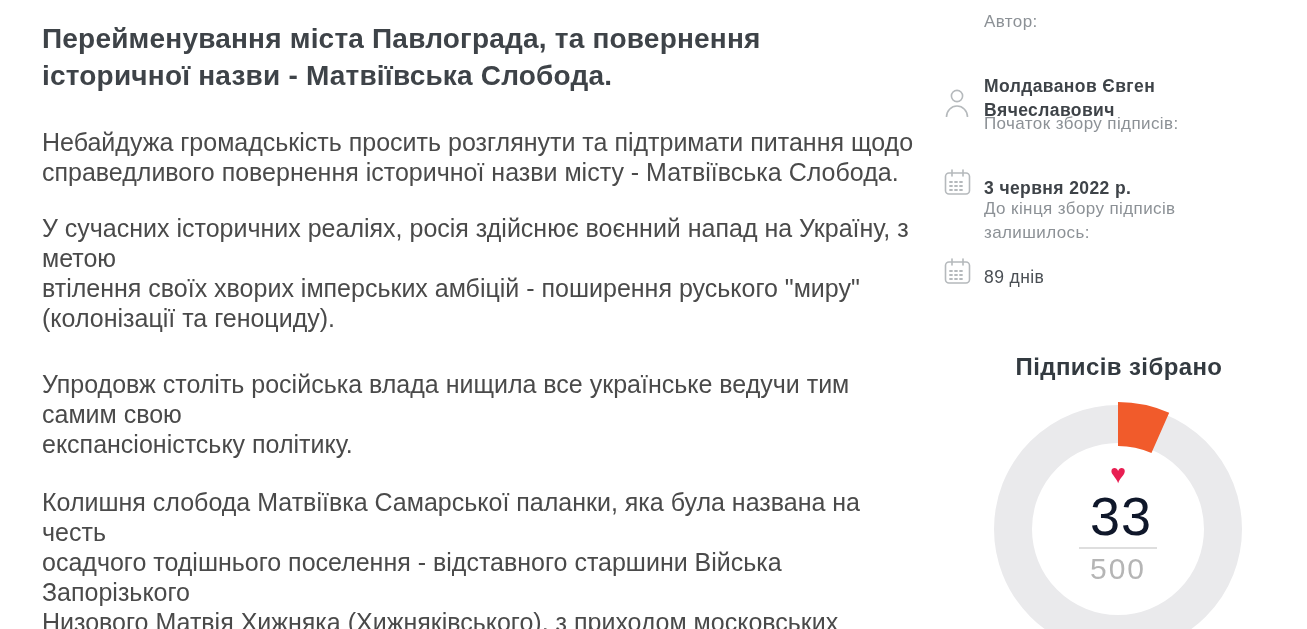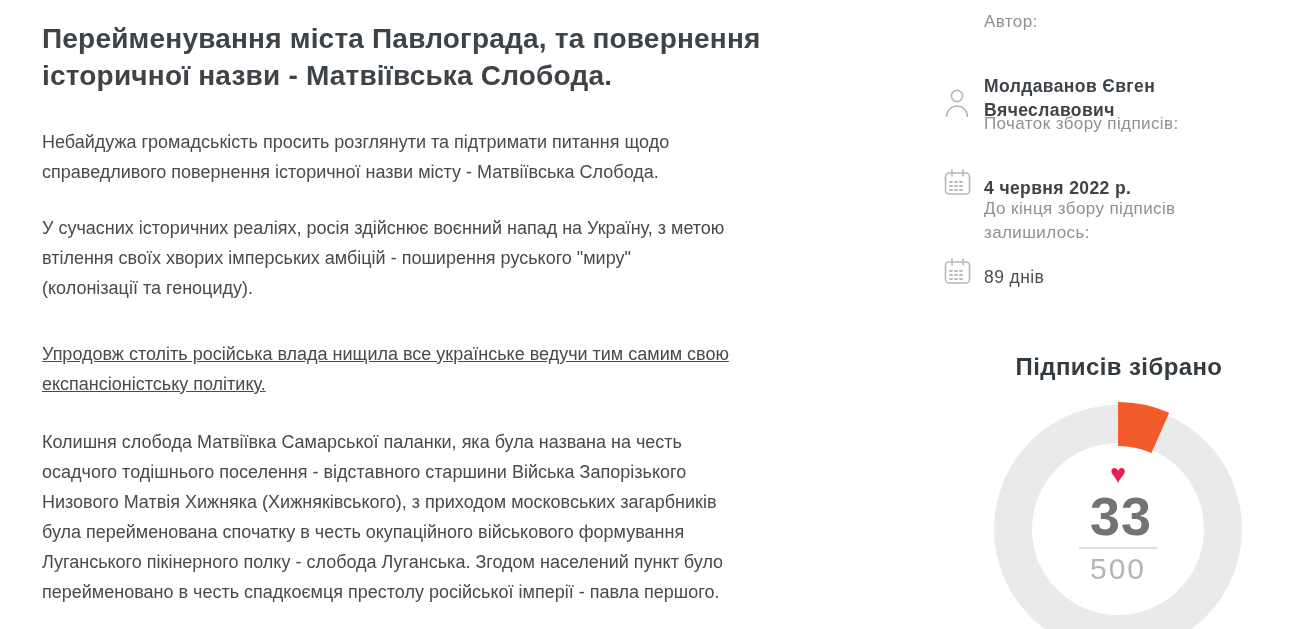--- a/index.html
+++ b/index.html
@@ -20,28 +20,28 @@
   }
   .petition-title {
     font-size: 28px;
     font-weight: bold;
     line-height: 37px;
     color: #3e4348;
     letter-spacing: 0.2px;
     white-space: pre-line;
   }
   .petition-text p {
-    font-size: 18px;
+    font-size: 25px;
     line-height: 30px;
     color: #4a4a4a;
     white-space: pre-line;
   }
   .petition-text p.p1 { margin-top: 33px; }
   .petition-text p.p2 { margin-top: 26px; }
-  .petition-text p.p3 { margin-top: 36px; text-decoration: underline; }
+  .petition-text p.p3 { margin-top: 36px; }
   .petition-text p.p4 { margin-top: 28px; }
 
   
   .sidebar {
     position: absolute;
     left: 944px; top: 0;
     width: 350px;
   }
   .meta-item {
     position: absolute;
@@ -93,22 +93,22 @@
     left: 0; top: 62px;
     width: 260px;
     display: flex;
     flex-direction: column;
     align-items: center;
   }
   .heart-icon { font-size: 27px; line-height: 27px; color: #e81e52; }
   .sig-count {
     font-size: 54px;
     line-height: 56px;
-    font-weight: bold;
-    color: #737373;
+    font-weight: normal;
+    color: #0f172a;
     letter-spacing: 1px;
     margin-left: 6px;
   }
   .sig-divider {
     width: 78px; height: 0;
     border-top: 2px solid #dedede;
     margin: 3px 0 4px 0;
   }
   .sig-goal {
     font-size: 30px;
@@ -166,21 +166,21 @@
           <line x1="19" y1="1" x2="19" y2="7" stroke="#b5b9bc" stroke-width="1.6" stroke-linecap="round"></line>
           <g stroke="#b5b9bc" stroke-width="1.8" stroke-linecap="round" stroke-dasharray="2 3">
             <line x1="6" y1="13" x2="21" y2="13"></line>
             <line x1="6" y1="17" x2="21" y2="17"></line>
             <line x1="6" y1="21" x2="21" y2="21"></line>
           </g>
         </svg>
       </div>
       <div>
         <div class="meta-label">Початок збору підписів:</div>
-        <div class="meta-value bold">4 червня 2022 р.</div>
+        <div class="meta-value bold">3 червня 2022 р.</div>
       </div>
     </div>
 
     <div class="meta-item deadline-item">
       <div class="icon-box">
         <svg width="27" height="27" viewBox="0 0 27 27" fill="none">
           <rect x="1.5" y="4" width="24" height="21" rx="3.5" stroke="#b5b9bc" stroke-width="1.6"></rect>
           <line x1="8" y1="1" x2="8" y2="7" stroke="#b5b9bc" stroke-width="1.6" stroke-linecap="round"></line>
           <line x1="19" y1="1" x2="19" y2="7" stroke="#b5b9bc" stroke-width="1.6" stroke-linecap="round"></line>
           <g stroke="#b5b9bc" stroke-width="1.8" stroke-linecap="round" stroke-dasharray="2 3">

